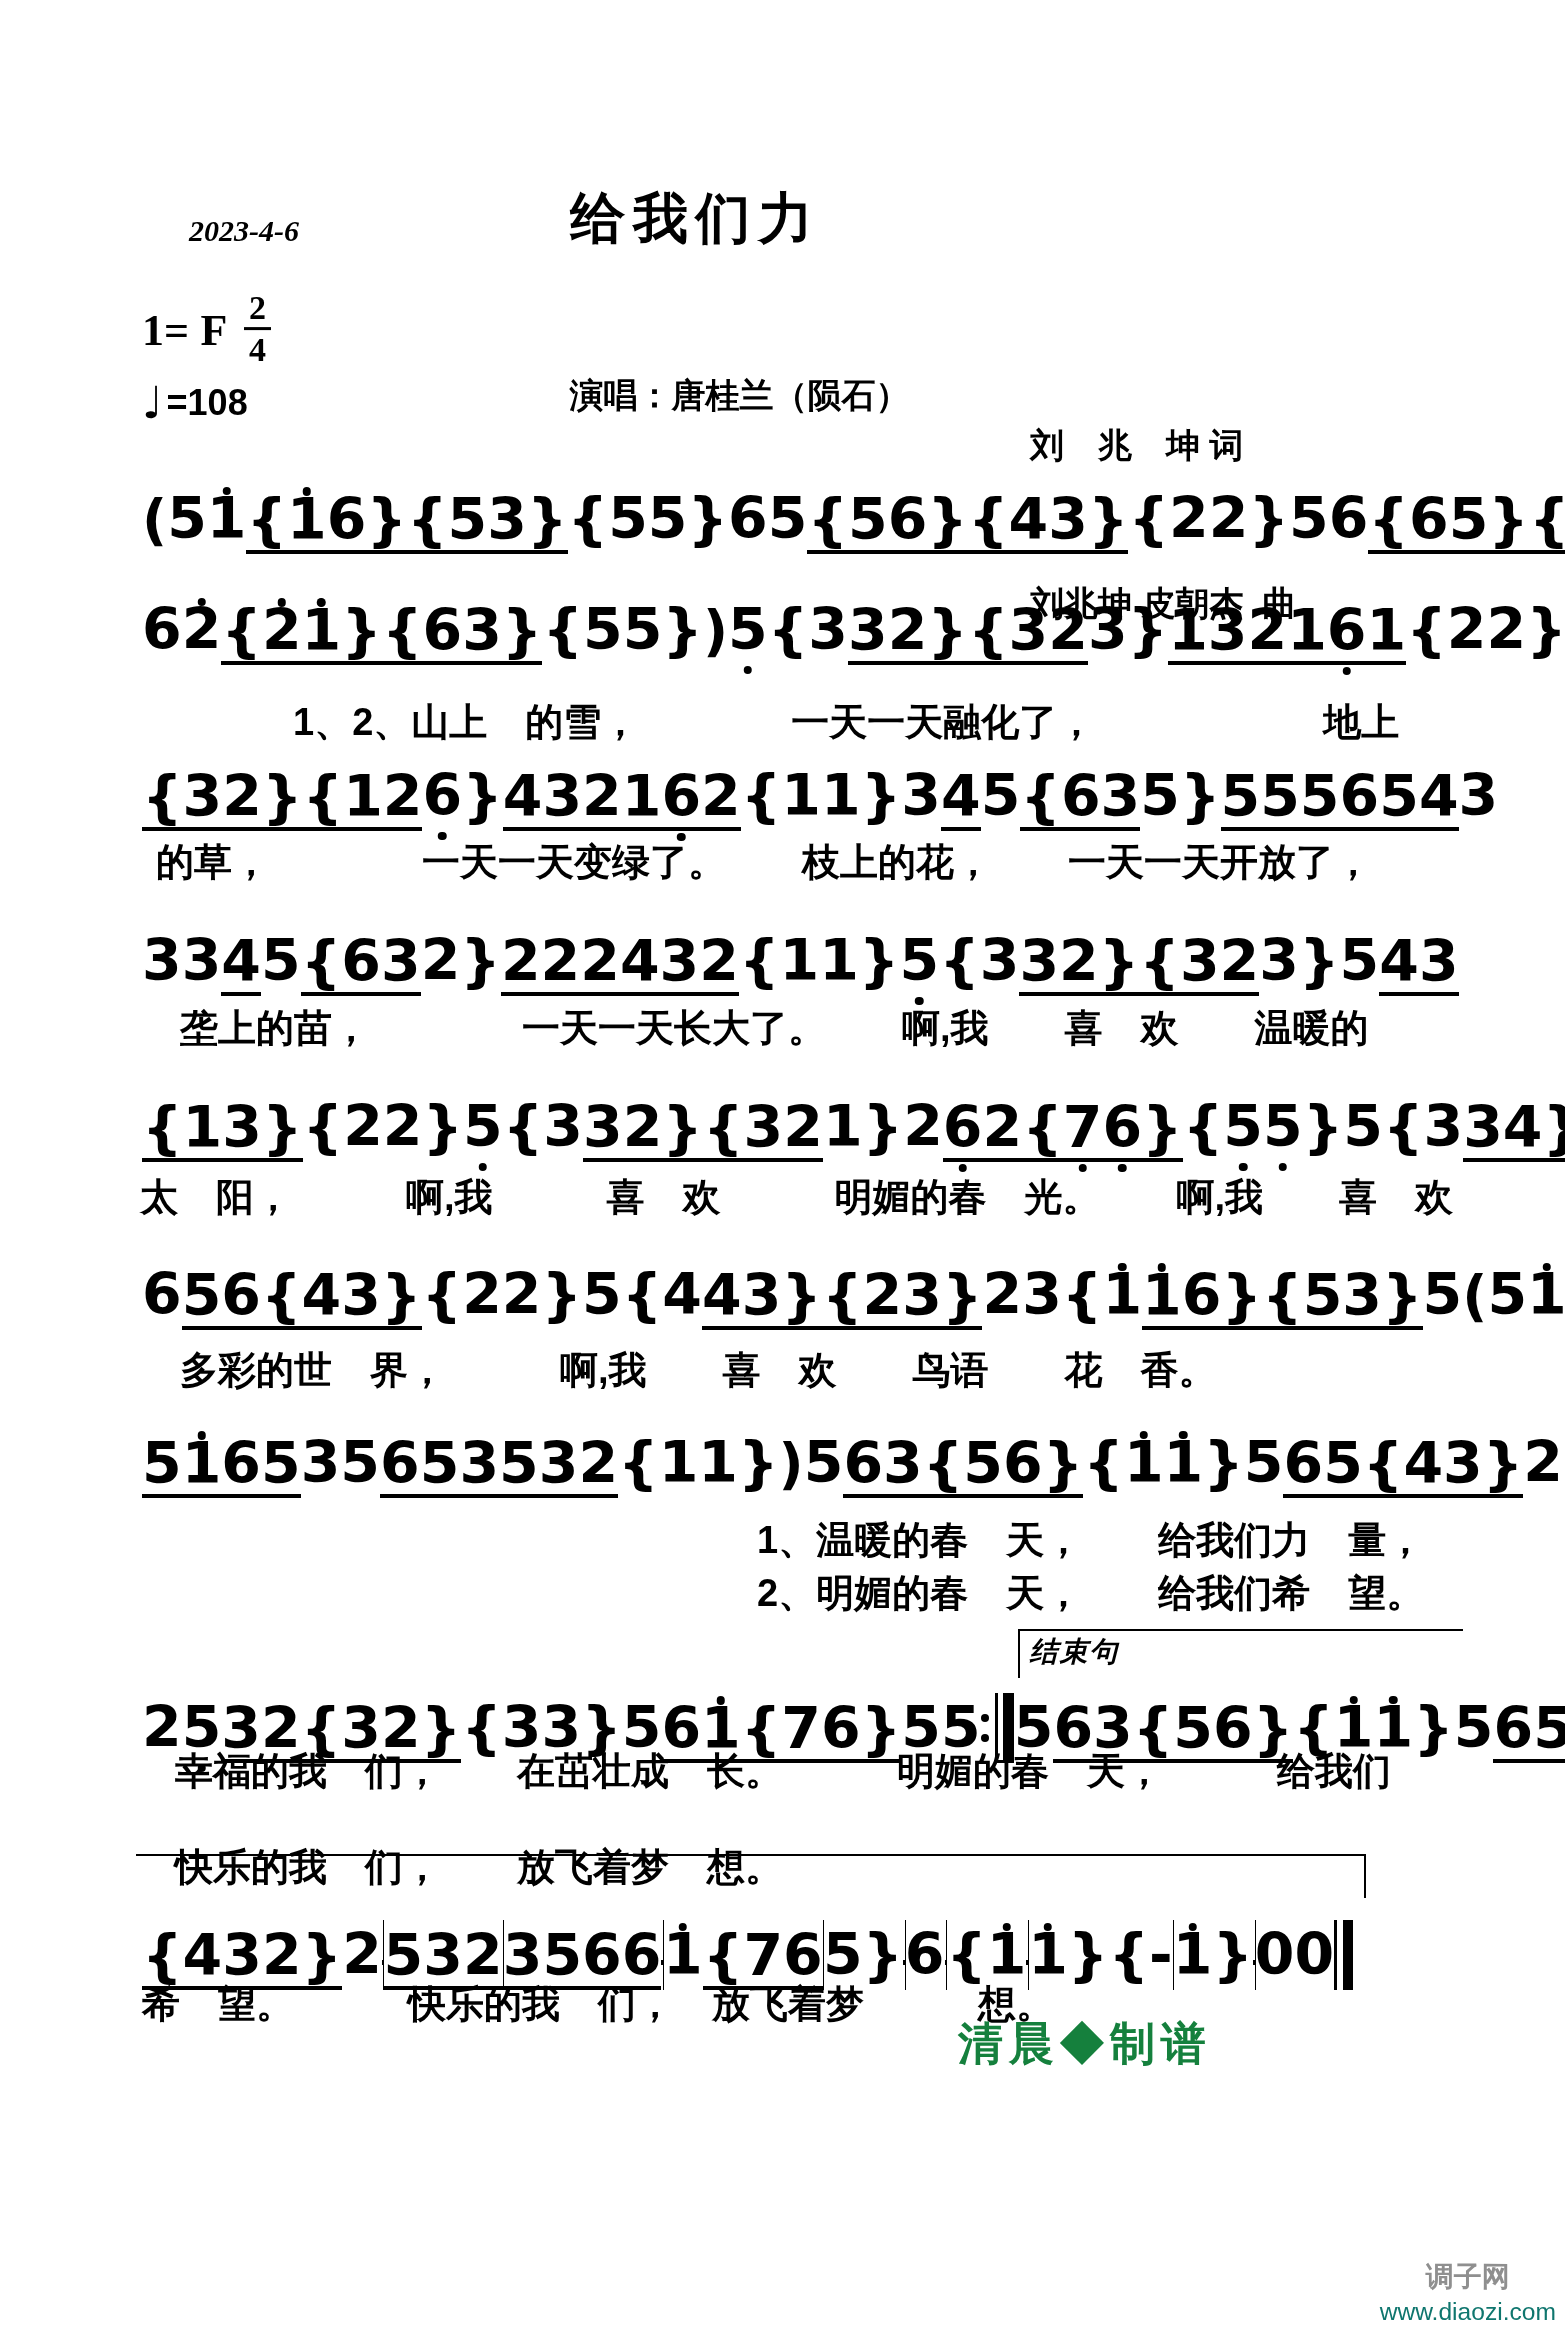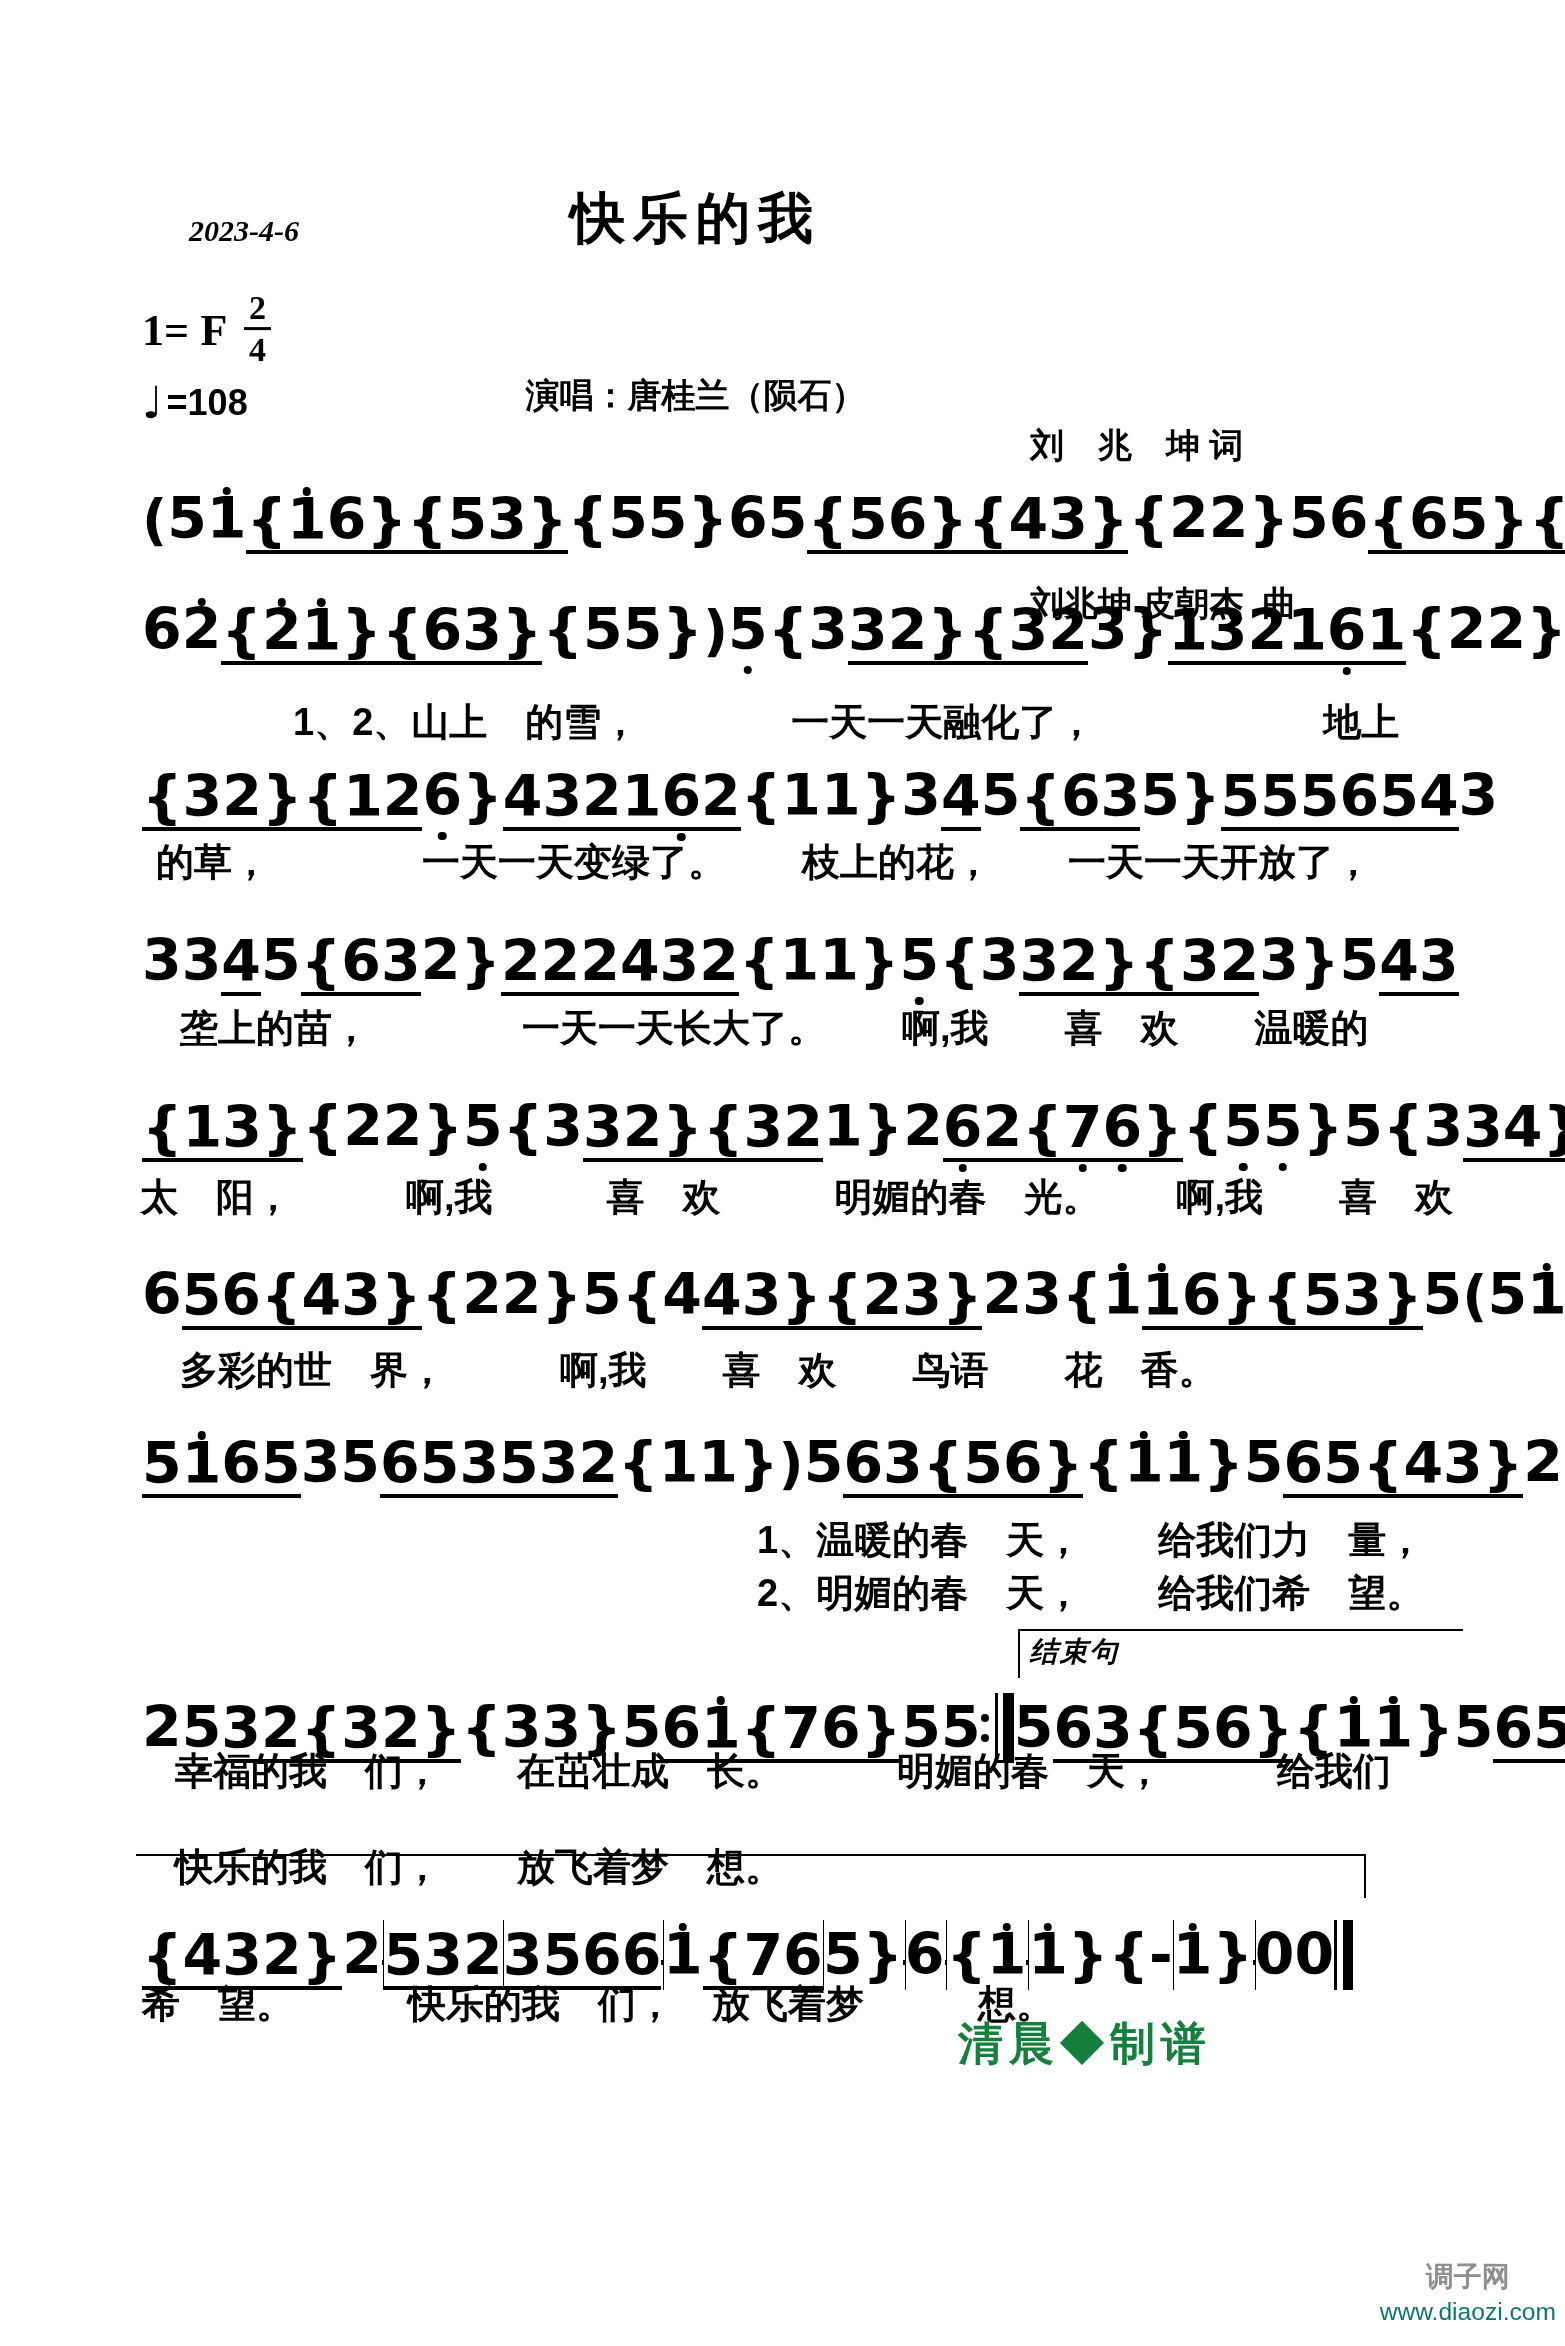--- a/index.html
+++ b/index.html
@@ -3,21 +3,21 @@
 <meta charset="utf-8">
 <style>
   html,body{margin:0;padding:0;background:#ffffff;}
   .sheet{position:relative;width:1565px;height:2347px;background:#fff;overflow:hidden;
          font-family:"Liberation Sans",sans-serif;color:#000;}
   
   .date{position:absolute;left:189px;top:214px;font:italic 600 30px "Liberation Serif",serif;}
   .ccol{position:absolute;left:0;width:1391px;text-align:center;}
   .title{top:182px;font-size:55px;font-weight:700;letter-spacing:7.6px;}
   .subtitle{top:301px;font-size:34px;font-weight:600;letter-spacing:1.9px;}
-  .performer{top:373px;font-size:34px;font-weight:600;}
+  .performer{top:373px;font-size:34px;font-weight:600;padding-left:44px;}
   .keysig{position:absolute;left:142px;top:290px;display:flex;align-items:center;
           font:700 44px "Liberation Serif",serif;}
   .kf{margin-left:11.4px;}
   .frac{display:inline-flex;flex-direction:column;align-items:center;margin-left:17px;
         font-size:34px;line-height:1.15;transform:translateY(-1.9px);}
   .fn{border-bottom:3.8px solid #000;padding:0 4.7px;}
   .tempo{position:absolute;left:142px;top:377px;font-size:36px;font-weight:700;display:flex;align-items:center;}
   .tnote{font-size:44px;margin-right:3.8px;font-family:"DejaVu Sans",sans-serif;}
   .credits{position:absolute;left:1030px;top:314px;font-size:34px;font-weight:600;line-height:1.55;white-space:pre;}
   
@@ -49,21 +49,21 @@
   
   .stamp{position:absolute;left:958px;top:2014px;font-size:45px;font-weight:800;letter-spacing:5.7px;}
   .wm{position:absolute;right:9px;top:2258px;text-align:center;color:#8f8f8f;font-weight:700;font-size:28px;}
   .wm2{font-size:24.6px;font-weight:400;margin-top:1.9px;color:#0f766e;}
 </style>
 </head>
 <body>
 
 <div class="sheet">
   <div class="date">2023-4-6</div>
-  <div class="ccol title">快乐的我</div>
+  <div class="ccol title">给我们力</div>
 
   <div class="keysig">
     <span>1=</span>
     <span class="kf">F</span>
     <span class="frac">
       <span class="fn">2</span>
       <span>4</span>
     </span>
   </div>
 

